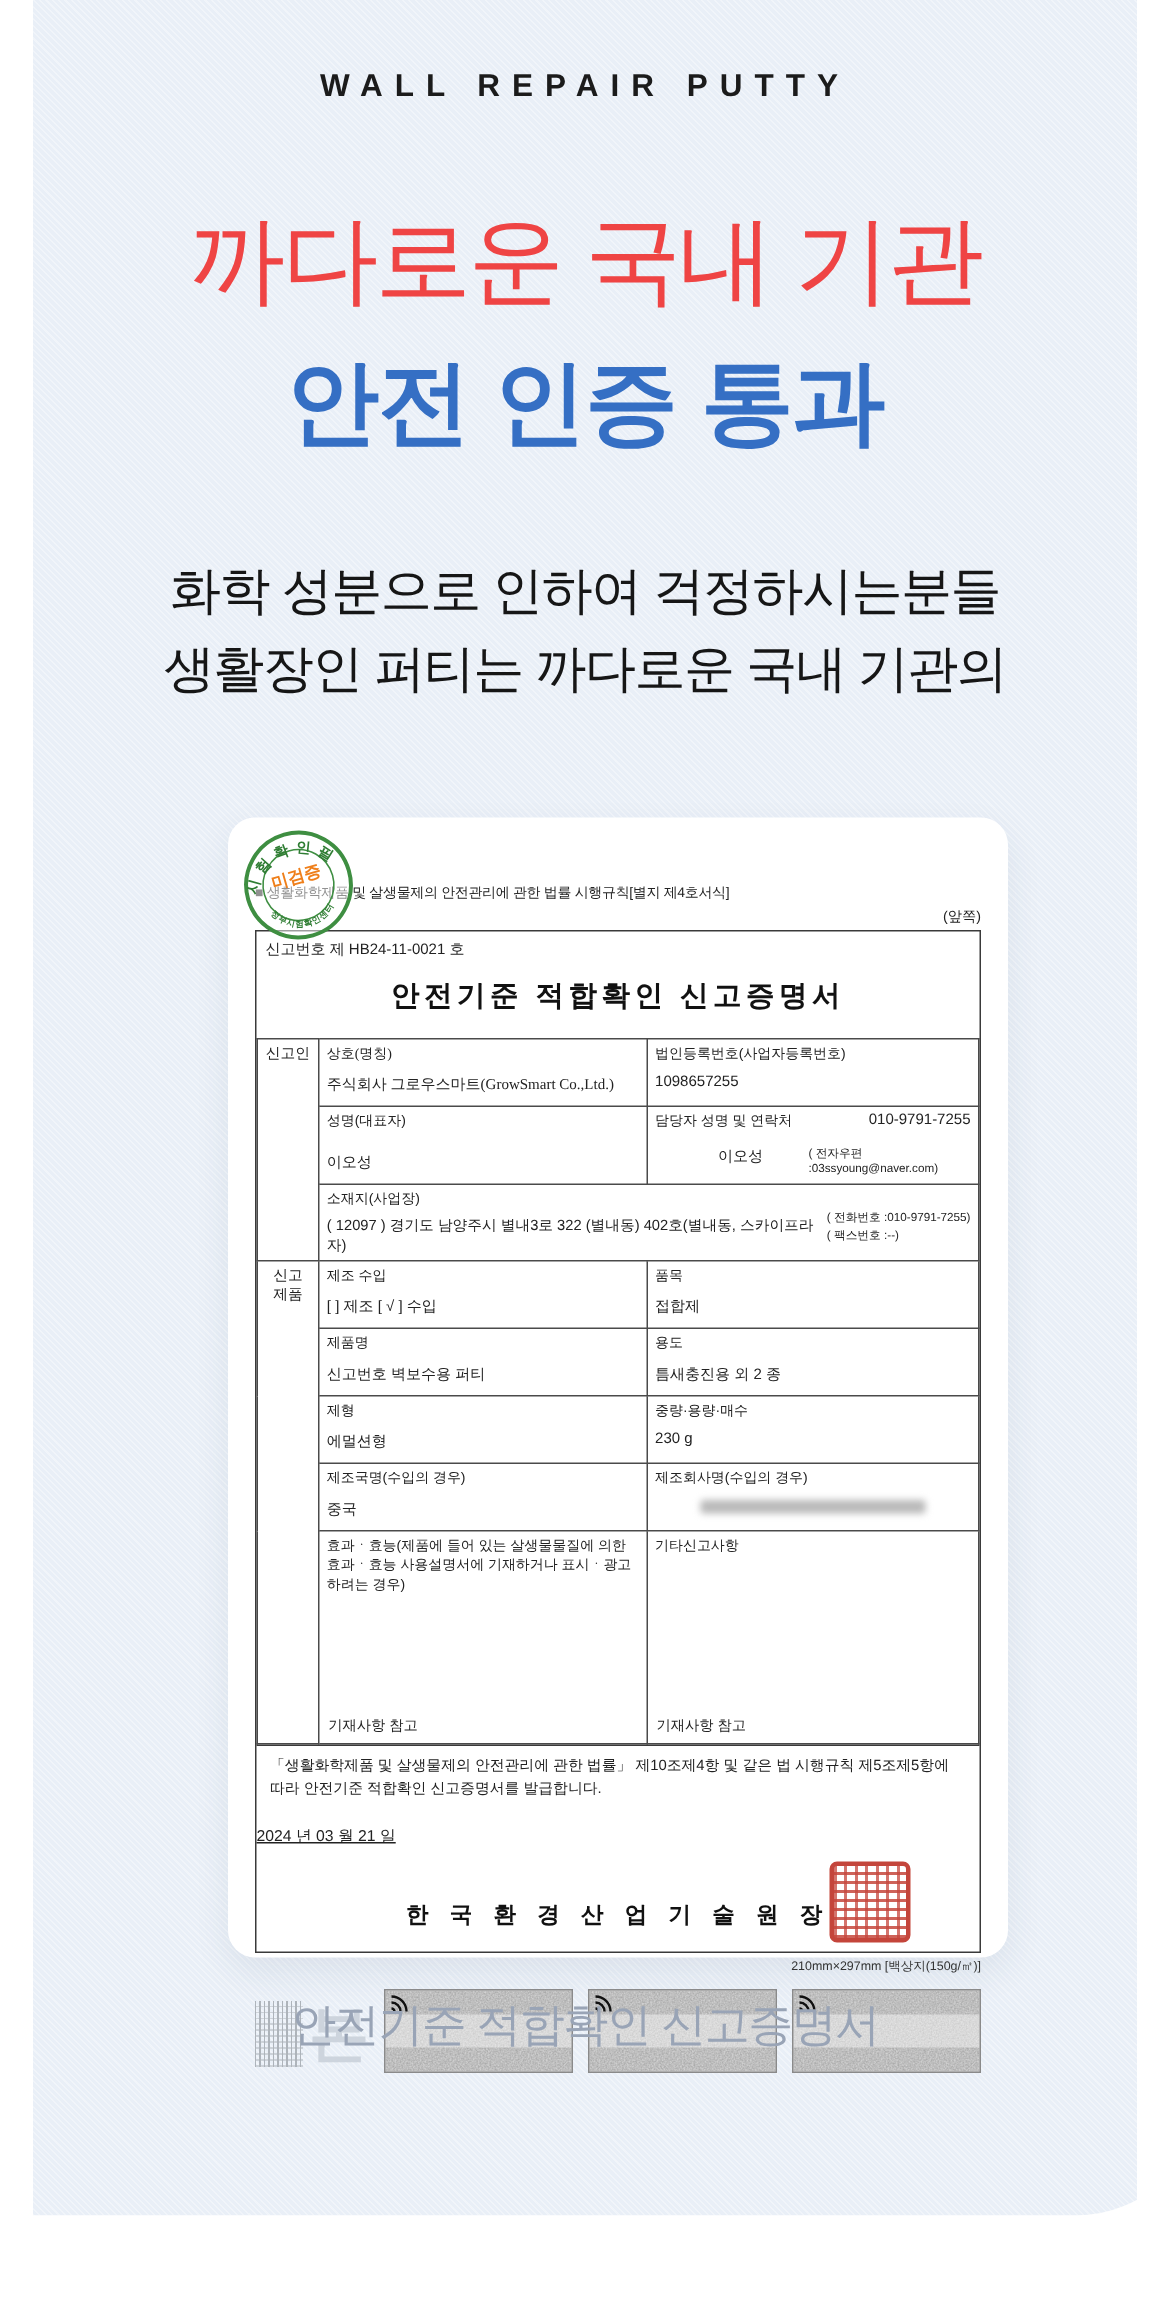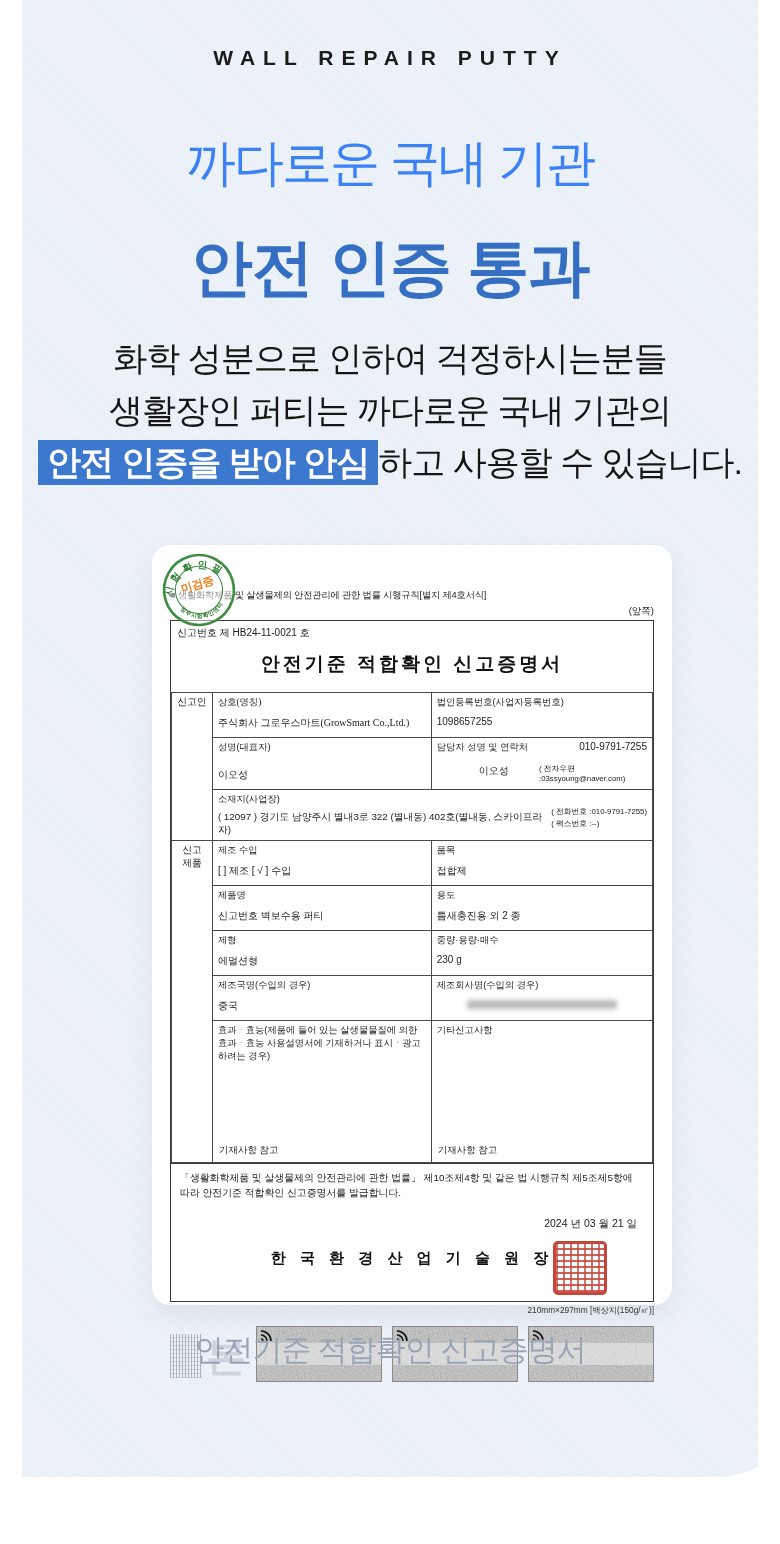--- a/index.html
+++ b/index.html
@@ -14,30 +14,30 @@
     border-bottom-right-radius:85px;
   }
 
   .eyebrow{
     position:absolute; top:46px; left:0; width:100%;
     text-align:center; font-size:21px; font-weight:600;
     letter-spacing:8px; color:#1b1b1b;
   }
   .title-1{
     position:absolute; top:130px; left:0; width:100%;
-    text-align:center; font-size:50px; font-weight:500;
-    letter-spacing:-2px; color:#3b82f6;
+    text-align:center; font-size:64px; font-weight:500;
+    letter-spacing:-2px; color:#ef4444;
   }
   .title-2{
     position:absolute; top:226px; left:0; width:100%;
     text-align:center; font-size:62px; font-weight:800;
     letter-spacing:-1px; color:#356fc4;
   }
   .para{
-    position:absolute; top:332px; left:0; width:100%;
+    position:absolute; top:368px; left:0; width:100%;
     text-align:center; font-size:34px; line-height:52px; color:#161616;
     letter-spacing:-1px;
   }
   .hl{
     background:#3c78cd; color:#ffffff; font-weight:700;
     padding:3px 9px 4px 9px;
   }
 
   
   .cert-card{
@@ -63,23 +63,23 @@
   .f-value{ text-align:left; font-size:10px; margin:7px 0 4px 0; }
   .split{ display:flex; justify-content:space-between; align-items:flex-start; }
   .tiny{ font-size:7.8px; line-height:1.3; }
   .addr-side{ float:right; text-align:left; font-size:7.8px; line-height:1.5; margin-left:4px; }
   .tall-cell{ height:142px; position:relative; }
   .cell-note{ position:absolute; left:6px; bottom:5px; font-size:9.5px; }
   .redacted{ display:inline-block; width:150px; height:9px; margin:8px 0 3px 0;
              background:#b9b9b9; filter:blur(2.5px); border-radius:2px; }
 
   .statement{ border-top:1.2px solid #3a3a3a; padding:7px 9px 4px 9px; font-size:9.9px; line-height:1.5; }
-  .cert-date{ text-align:right; padding-right:16px; font-size:10.5px; margin-top:12px; }
+  .cert-date{ text-align:left; padding-right:16px; font-size:10.5px; margin-top:12px;text-decoration:underline; }
   .issuer-row{ position:relative; height:66px; margin-top:4px; }
-  .issuer{ position:absolute; left:0; top:14px; width:100%; text-align:center;
+  .issuer{ position:absolute; left:0; top:32px; width:100%; text-align:center;
            font-size:15px; font-weight:700; letter-spacing:5px; color:#111; }
   .seal{
     position:absolute; right:46px; top:6px; width:54px; height:54px;
     border:3px solid #c0362b; border-radius:5px; opacity:.92;
     background:
       repeating-linear-gradient(0deg,  rgba(192,54,43,.85) 0 2px, rgba(0,0,0,0) 2px 6px),
       repeating-linear-gradient(90deg, rgba(192,54,43,.75) 0 2px, rgba(0,0,0,0) 2px 7px);
   }
   .paper-spec{ text-align:right; font-size:8.3px; color:#333; margin-top:3px; }
 
@@ -115,21 +115,20 @@
 <div class="page">
   <div class="blue-panel"></div>
 
   <div class="eyebrow">WALL REPAIR PUTTY</div>
   <div class="title-1">까다로운 국내 기관</div>
   <div class="title-2">안전 인증 통과</div>
 
   <div class="para">
     <div>화학 성분으로 인하여 걱정하시는분들</div>
     <div>생활장인 퍼티는 까다로운 국내 기관의</div>
-    <div><span class="hl">안전 인증을 받아 안심</span><span>하고 사용할 수 있습니다.</span></div>
   </div>
 
   <div class="cert-card">
 
     <svg class="stamp" viewBox="0 0 76 76">
       <circle cx="38" cy="38" r="34" fill="#ffffff" fill-opacity="0.5" stroke="#3e8e41" stroke-width="2.6"></circle>
       <circle cx="38" cy="38" r="23" fill="none" stroke="#3e8e41" stroke-width="1"></circle>
       <defs>
         <path id="arcT" d="M 9,46 A 29,29 0 1 1 67,46" fill="none"></path>
         <path id="arcB" d="M 15,50 A 25,25 0 0 0 61,50" fill="none"></path>

